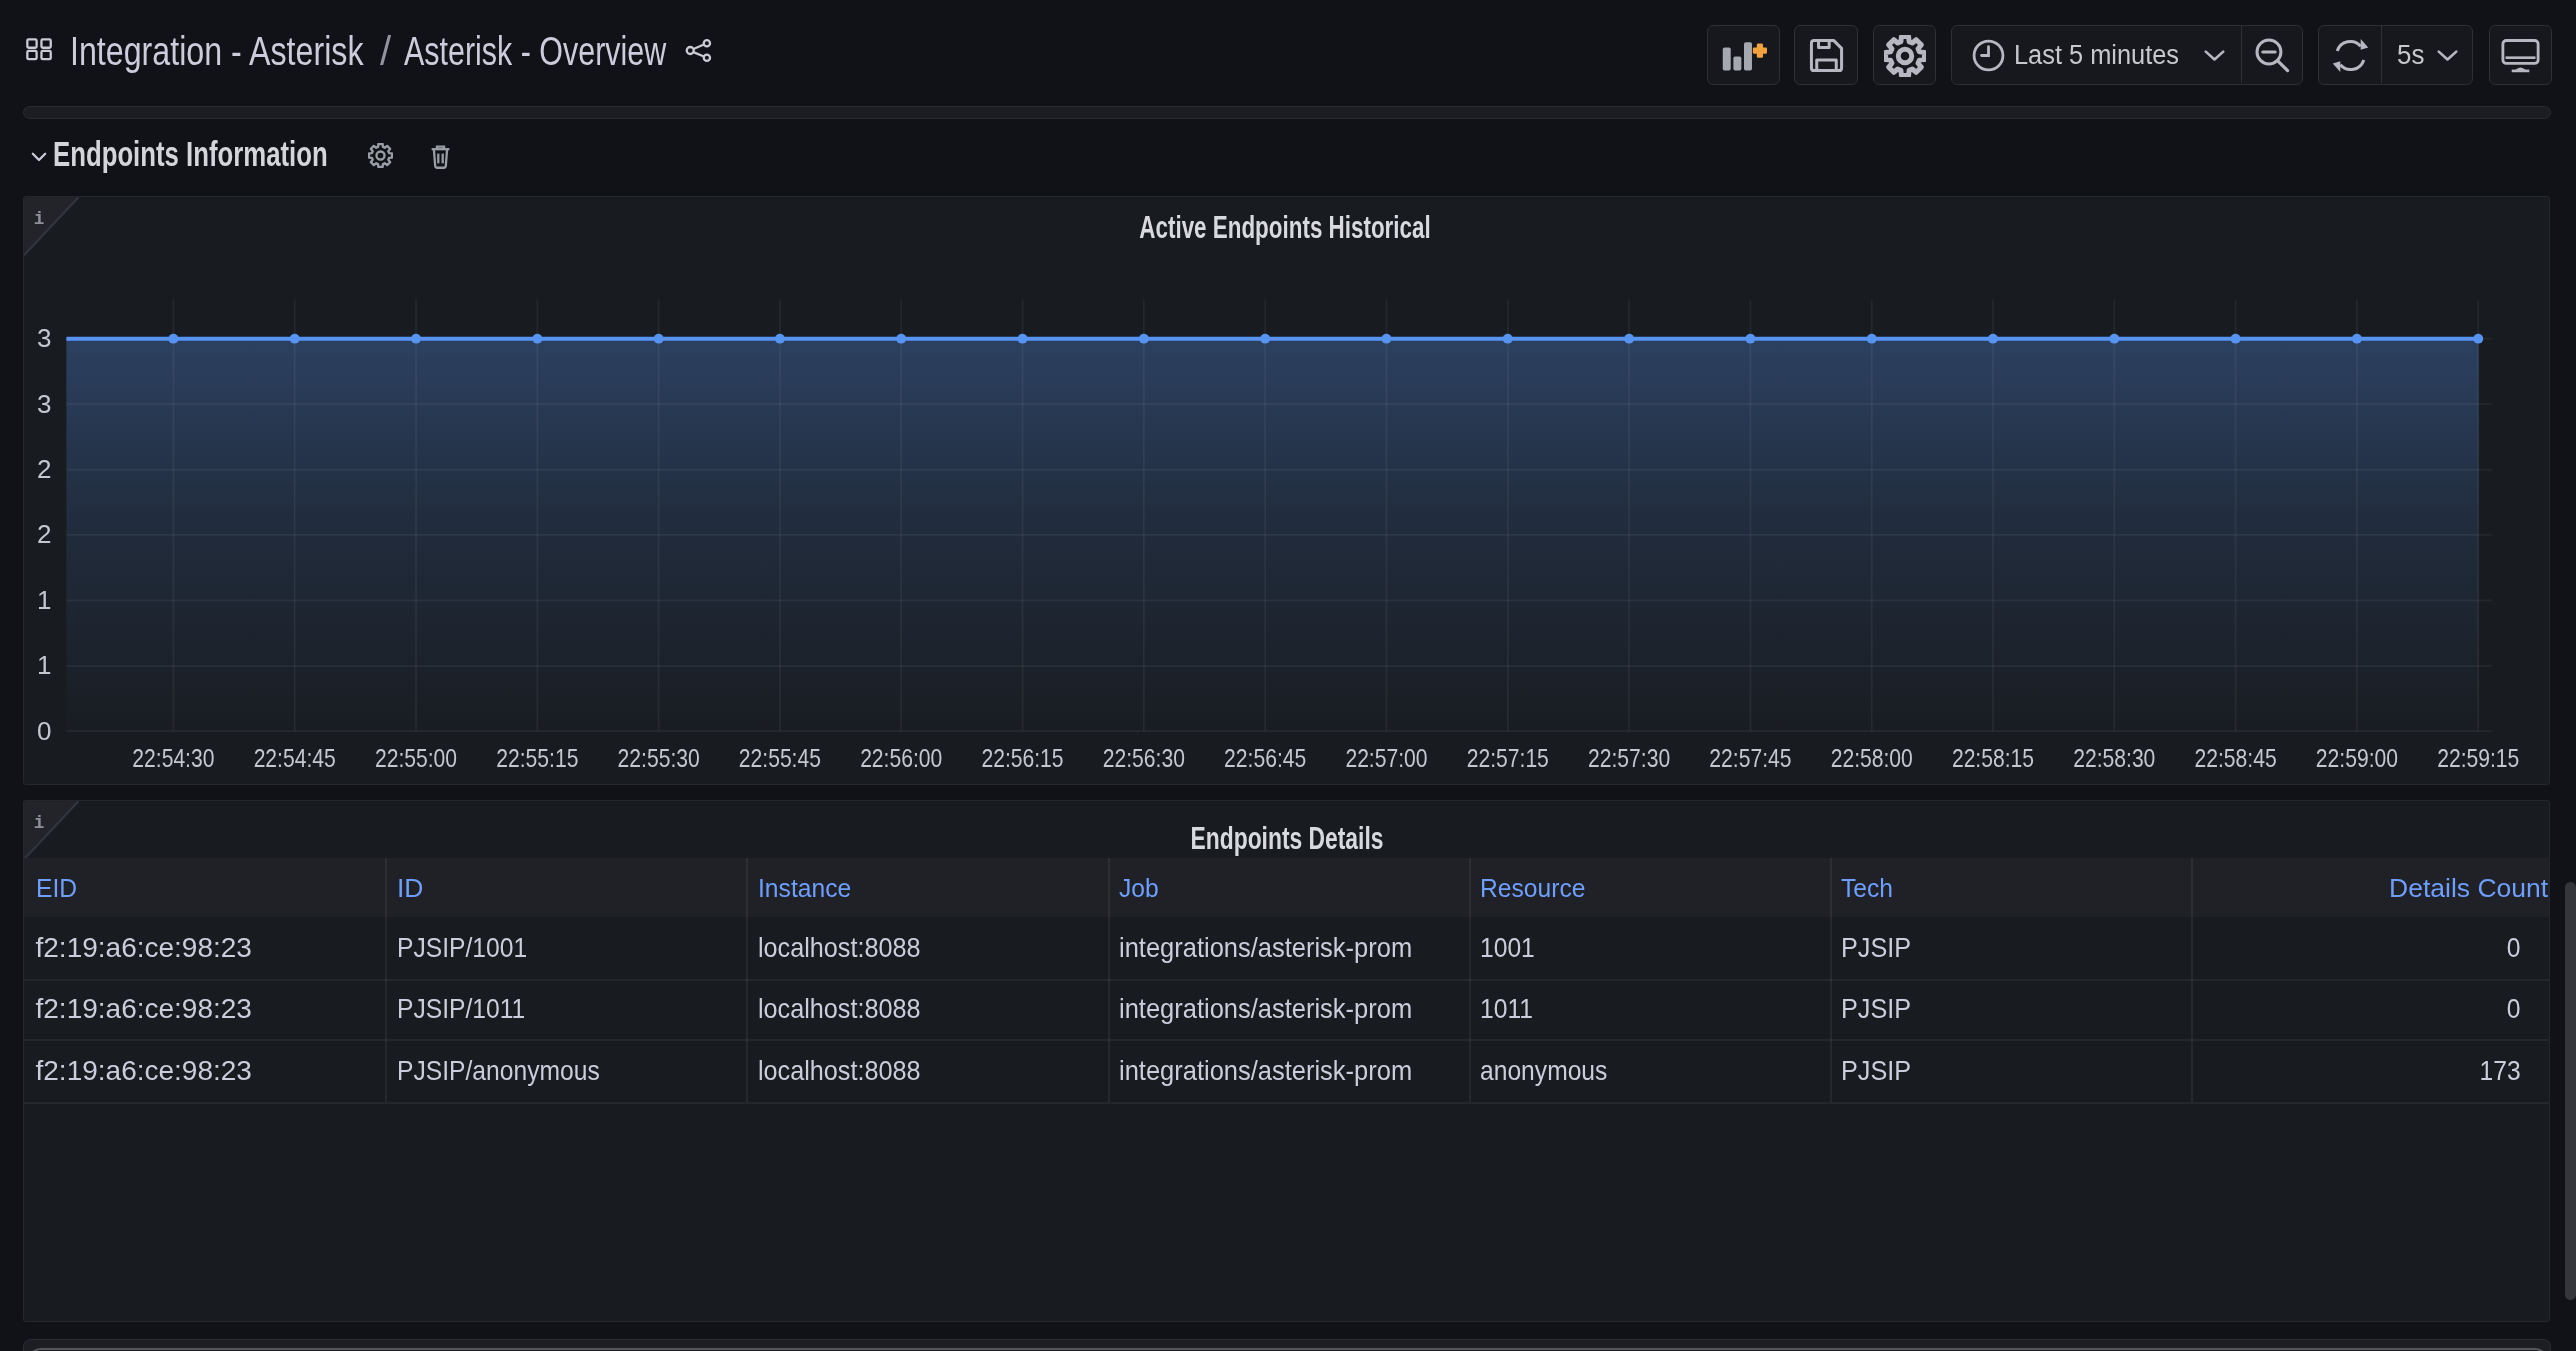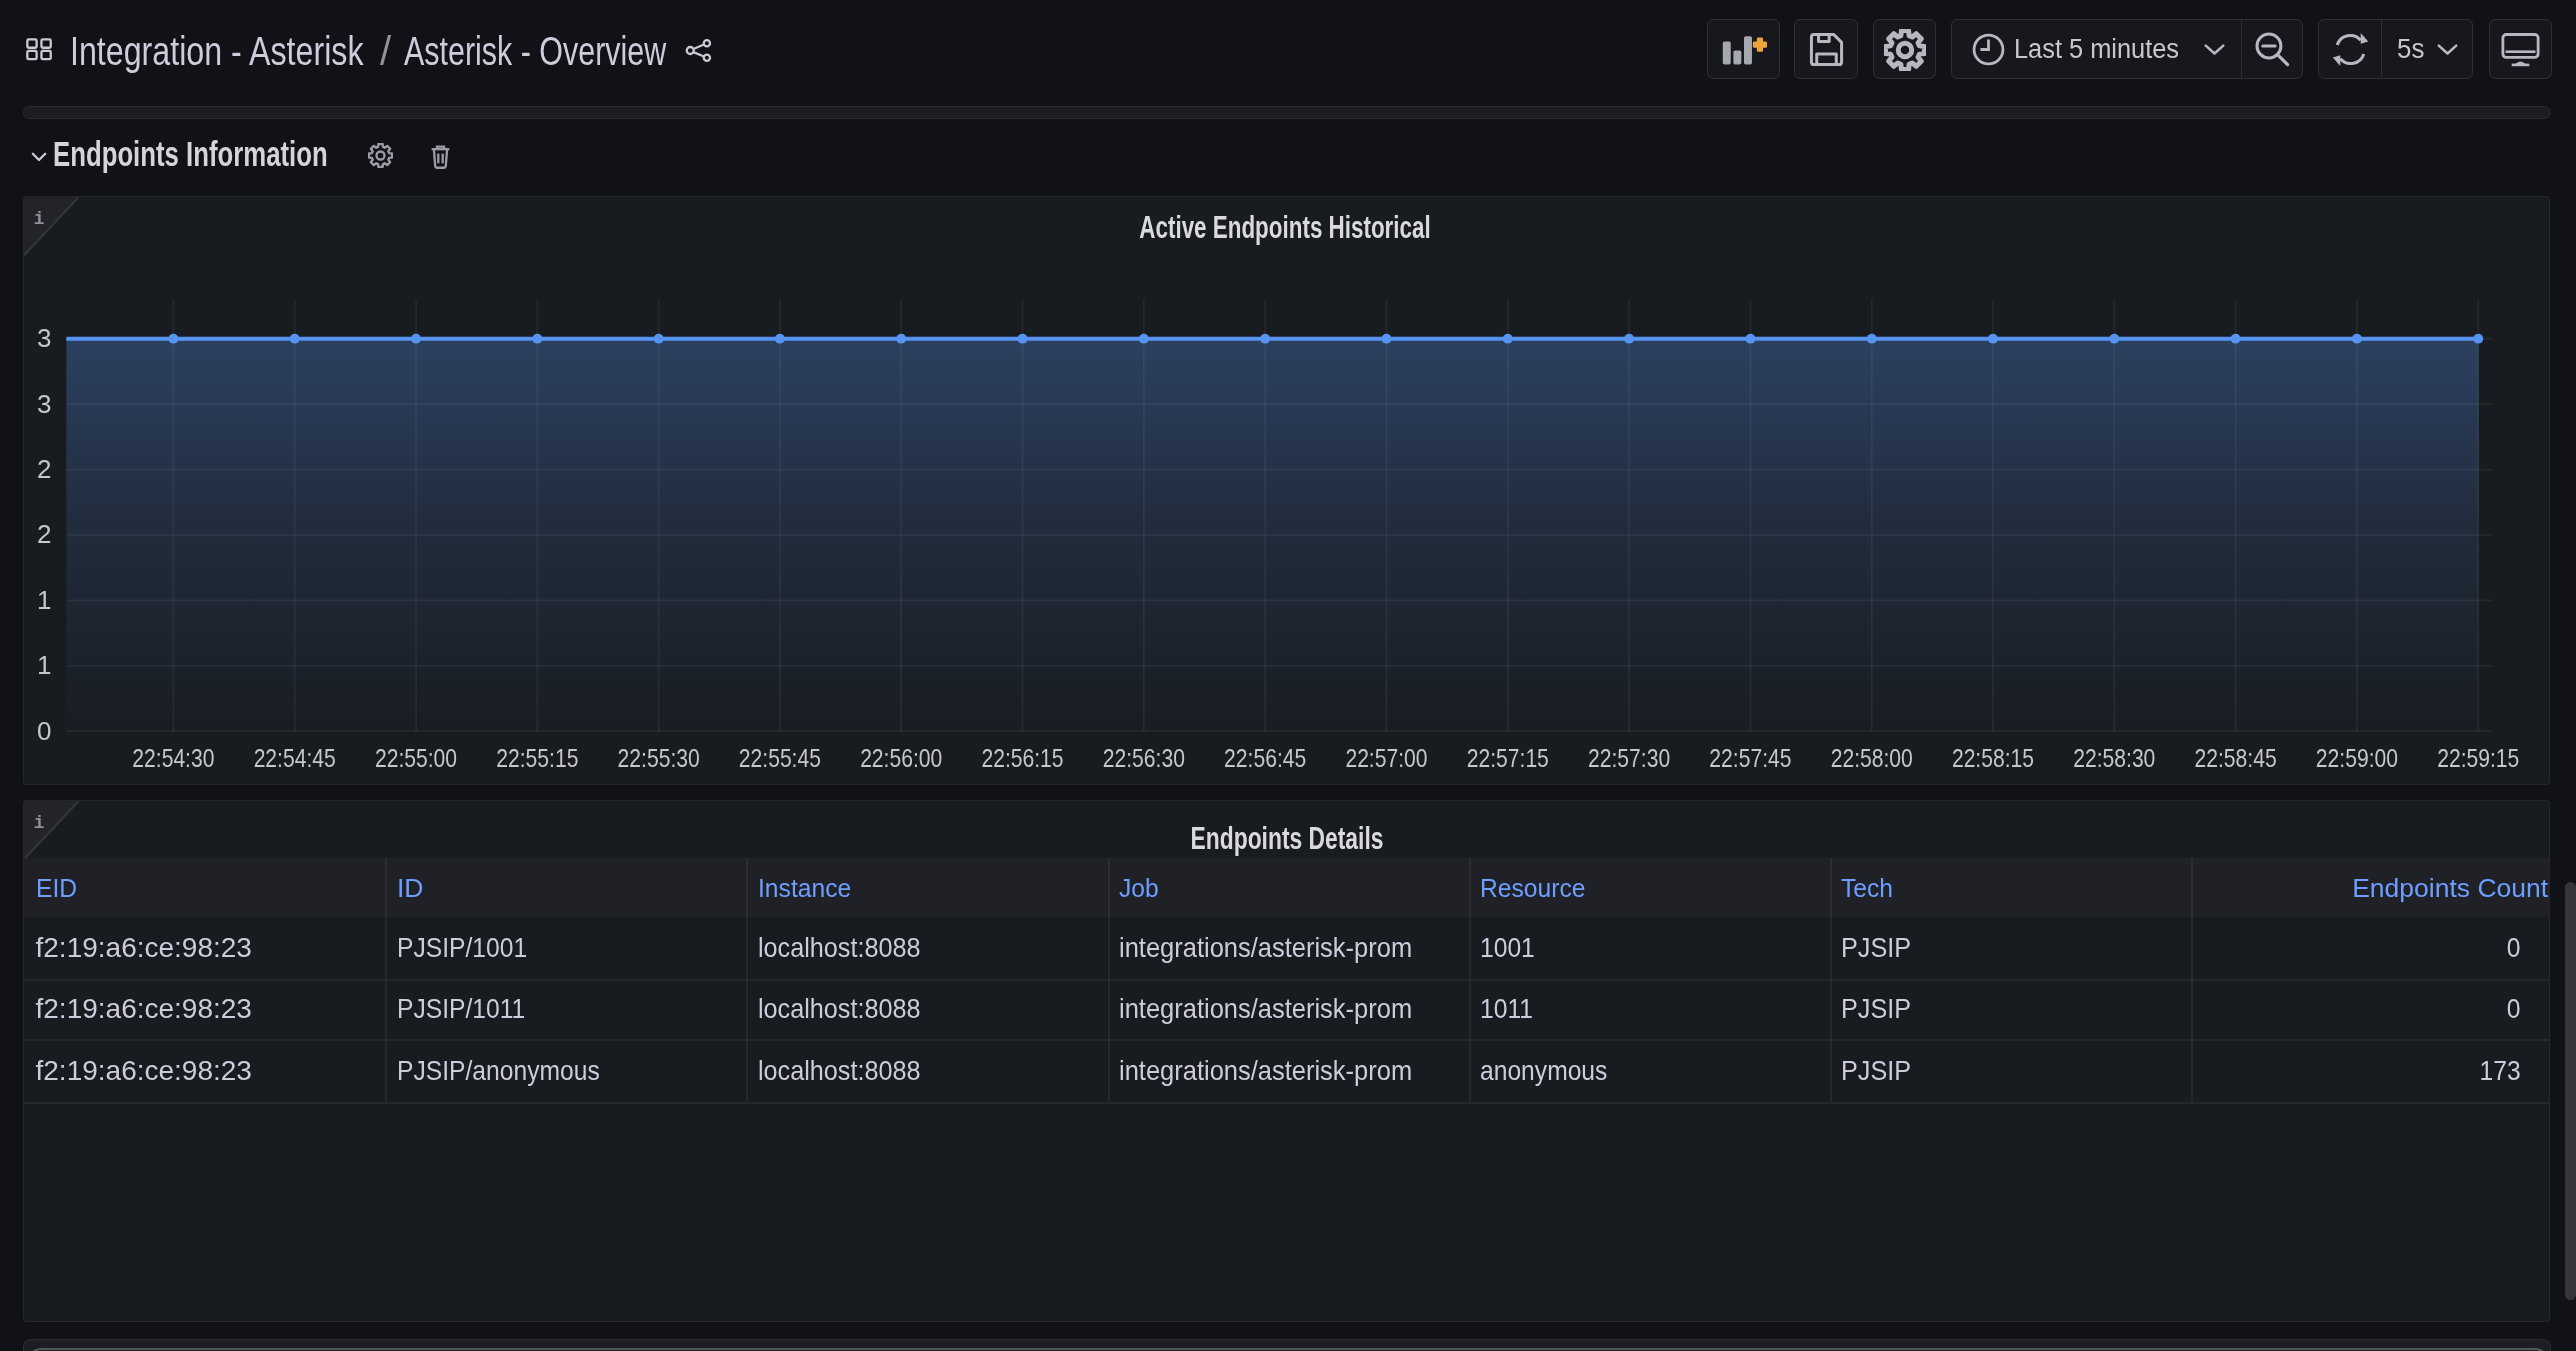--- a/index.html
+++ b/index.html
@@ -1,18 +1,18 @@
 <!DOCTYPE html>
 <html style="font-size:14px"><head><meta charset="utf-8"><style>
 
 html,body{margin:0;padding:0;width:2576px;height:1351px;background:#111217;overflow:hidden;
 font-family:"Liberation Sans",sans-serif;-webkit-font-smoothing:antialiased;will-change:transform}
 .abs{position:absolute}
 .panel{position:absolute;left:23px;width:2527px;background:#181b1f;border:0.9px solid #25272d;border-radius:2.6px;box-sizing:border-box;overflow:hidden}
-.btn{position:absolute;top:19px;height:60px;background:#16181d;border:1.3px solid #2e3036;border-radius:6.2px;box-sizing:border-box}
+.btn{position:absolute;top:25px;height:60px;background:#16181d;border:1.3px solid #2e3036;border-radius:6.2px;box-sizing:border-box}
 .tc{position:absolute;font-size:28px;color:#ccccdc;white-space:nowrap;transform-origin:0 50%}
 .tcr{position:absolute;font-size:28px;color:#ccccdc;white-space:nowrap;transform-origin:100% 50%}
 .squeeze{position:absolute;white-space:nowrap;transform-origin:0 50%}
 
 </style></head><body>
 <div class="abs" style="left:25.6px;top:38px"><svg width="26.5" height="23" viewBox="0 0 30 26">
       <g fill="none" stroke="#c9cad3" stroke-width="2.6">
         <rect x="1.5" y="1.5" width="10.5" height="9.5" rx="1.5"></rect>
         <rect x="17.5" y="1.5" width="10.5" height="9.5" rx="1.5"></rect>
         <rect x="1.5" y="14.5" width="10.5" height="9.5" rx="1.5"></rect>
@@ -227,21 +227,21 @@
 <div style="position:absolute;left:2167px;top:57px;width:1.8px;height:244px;background:rgba(204,204,220,0.08)"></div>
 <div style="position:absolute;left:0;top:178px;width:2527px;height:1.8px;background:rgba(204,204,220,0.07)"></div>
 <div style="position:absolute;left:0;top:238px;width:2527px;height:1.8px;background:rgba(204,204,220,0.07)"></div>
 <div style="position:absolute;left:0;top:301px;width:2527px;height:1.8px;background:rgba(204,204,220,0.07)"></div>
 <div class="tc" style="left:11.5px;top:87px;color:#6e9fff;font-size:26.5px;transform:translateY(-50%) scaleX(0.93)">EID</div>
 <div class="tc" style="left:373px;top:87px;color:#6e9fff;font-size:26.5px;transform:translateY(-50%) scaleX(1.0)">ID</div>
 <div class="tc" style="left:734px;top:87px;color:#6e9fff;font-size:26.5px;transform:translateY(-50%) scaleX(0.93)">Instance</div>
 <div class="tc" style="left:1095px;top:87px;color:#6e9fff;font-size:26.5px;transform:translateY(-50%) scaleX(0.93)">Job</div>
 <div class="tc" style="left:1456px;top:87px;color:#6e9fff;font-size:26.5px;transform:translateY(-50%) scaleX(0.93)">Resource</div>
 <div class="tc" style="left:1817px;top:87px;color:#6e9fff;font-size:26.5px;transform:translateY(-50%) scaleX(0.93)">Tech</div>
-<div class="tcr" style="right:0.9px;top:87px;color:#6e9fff;font-size:26.5px;transform:translateY(-50%) scaleX(1.0)">Endpoints Count</div>
+<div class="tcr" style="right:0.9px;top:87px;color:#6e9fff;font-size:26.5px;transform:translateY(-50%) scaleX(1.0)">Details Count</div>
 <div class="tc" style="left:11.5px;top:147px;transform:translateY(-50%) scaleX(1.0)">f2:19:a6:ce:98:23</div>
 <div class="tc" style="left:373px;top:147px;transform:translateY(-50%) scaleX(0.88)">PJSIP/1001</div>
 <div class="tc" style="left:734px;top:147px;transform:translateY(-50%) scaleX(0.9)">localhost:8088</div>
 <div class="tc" style="left:1095px;top:147px;transform:translateY(-50%) scaleX(0.91)">integrations/asterisk-prom</div>
 <div class="tc" style="left:1456px;top:147px;transform:translateY(-50%) scaleX(0.88)">1001</div>
 <div class="tc" style="left:1817px;top:147px;transform:translateY(-50%) scaleX(0.9)">PJSIP</div>
 <div class="tcr" style="right:28px;top:147px;transform:translateY(-50%) scaleX(0.88)">0</div>
 <div class="tc" style="left:11.5px;top:208px;transform:translateY(-50%) scaleX(1.0)">f2:19:a6:ce:98:23</div>
 <div class="tc" style="left:373px;top:208px;transform:translateY(-50%) scaleX(0.88)">PJSIP/1011</div>
 <div class="tc" style="left:734px;top:208px;transform:translateY(-50%) scaleX(0.9)">localhost:8088</div>

